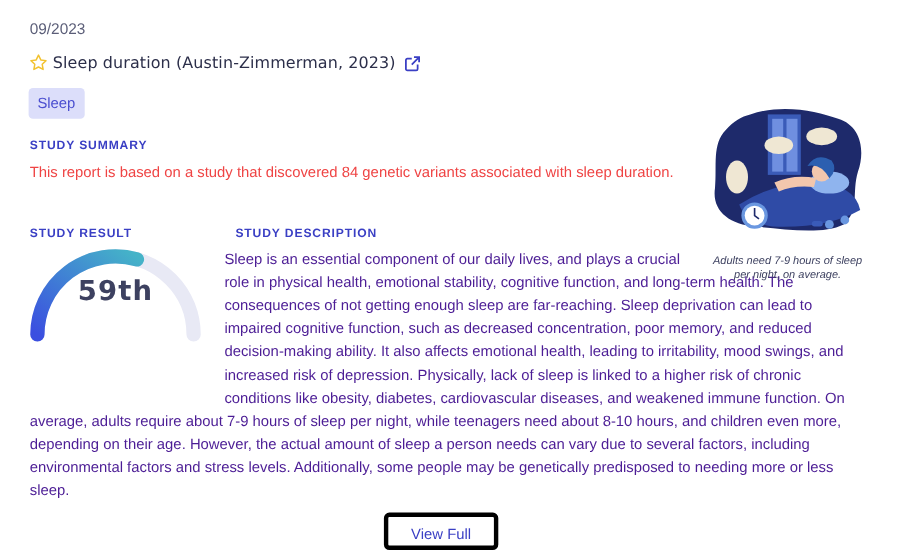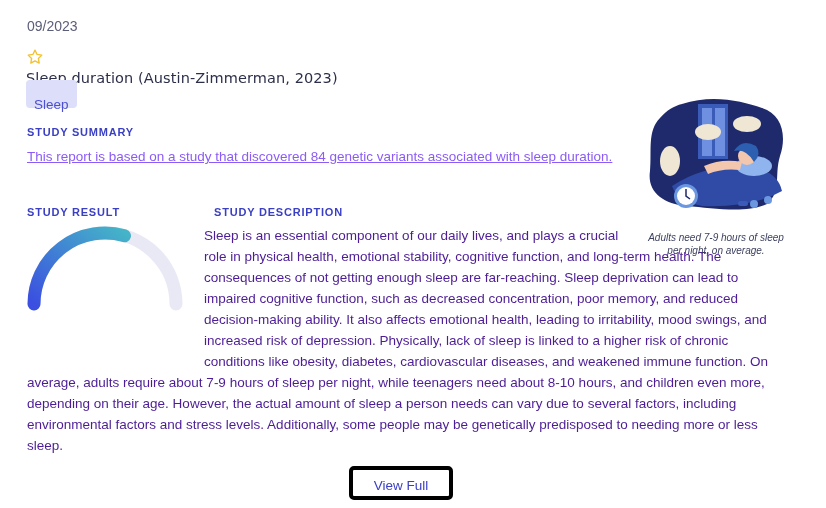--- a/index.html
+++ b/index.html
@@ -1,34 +1,34 @@
 <!DOCTYPE html>
 <html><head>
 <meta charset="utf-8">
 <style>
   * { box-sizing: border-box; margin: 0; padding: 0; }
   html, body { width: 826px; height: 508px; background: #ffffff; overflow: hidden; }
   body { font-family: "Liberation Sans", "DejaVu Sans", sans-serif; color: #4a4d6b; position: relative; }
 
   .date { position: absolute; left: 27px; top: 18px; font-size: 14px; color: #5b5e78; }
 
-  .title-row { position: absolute; left: 26px; top: 48px; display: flex; align-items: flex-start; gap: 4px; flex-direction: column; }
+  .title-row { position: absolute; left: 26px; top: 48px; display: flex; align-items: flex-end; gap: 4px; }
   .title-row .star { width: 18px; height: 18px; display: inline-block; }
   .title-row .title { font-family: "DejaVu Sans", sans-serif; font-size: 14.5px; color: #2c2f4a; letter-spacing: 0.1px; }
   .title-row .ext { width: 16px; height: 16px; display: inline-block; margin-left: 3px; margin-top: -6px; }
 
-  .tag { position: absolute; left: 26px; top: 80px; height: 28px; padding: 11px 8px; background: #dcdefa; border-radius: 4px;
+  .tag { position: absolute; left: 26px; top: 80px; height: 28px; padding: 0 8px; background: #dcdefa; border-radius: 4px;
          color: #4b4fd0; font-size: 13.5px; line-height: 28px; }
 
   .section-label { position: absolute; font-size: 11px; font-weight: bold; letter-spacing: 0.8px; color: #3a3fc4; text-align: center; }
   .lbl-summary { left: 27px; top: 126px; }
   .lbl-result { left: 27px; top: 206px; }
   .lbl-desc { left: 204px; top: 206px; margin-left: 10px; }
 
-  .summary { position: absolute; left: 27px; top: 146px; width: 590px; font-size: 13.5px; line-height: 21px; color: #8b5cf6; text-decoration: underline; }
+  .summary { position: absolute; left: 27px; top: 146px; width: 590px; font-size: 13.5px; line-height: 21px; color: #ef4444; }
 
   .gauge { position: absolute; left: 22px; top: 220px; width: 170px; height: 130px; }
   .gauge svg { position: absolute; left: 0; top: 0; }
   .gauge .num { position: absolute; left: 0; width: 166px; top: 30px; text-align: center; font-family: "DejaVu Sans", sans-serif;
                 font-size: 25px; font-weight: bold; color: #3d4160; letter-spacing: 1px; }
   .gauge .pct { position: absolute; left: 0; width: 166px; top: 63px; text-align: center; font-size: 11px; letter-spacing: 1px; color: #5a5d78; }
   .gauge .desc { position: absolute; left: 20px; width: 126px; top: 80px; text-align: center; font-size: 9.5px; line-height: 13px; color: #55587a; }
   .gauge .desc b { color: #3d4160; }
 
   .description { position: absolute; left: 27px; top: 225px; width: 760px; font-size: 13.5px; line-height: 21px; color: #4c1d95; }
@@ -80,20 +80,21 @@
   <svg width="170" height="100" viewBox="0 0 170 100">
     <defs>
       <linearGradient id="g" x1="0" y1="1" x2="1" y2="0">
         <stop offset="0" stop-color="#3b4fe0"></stop>
         <stop offset="1" stop-color="#45b3c8"></stop>
       </linearGradient>
     </defs>
     <path d="M 12 84 A 71 71 0 0 1 154 84" fill="none" stroke="#e8e9f5" stroke-width="13" stroke-linecap="round"></path>
     <path d="M 12 84 A 71 71 0 0 1 102.5 15.8" fill="none" stroke="url(#g)" stroke-width="13" stroke-linecap="round"></path>
   </svg>
+  <div class="num">59th</div>
 </div>
 
 <div class="illus">
   <svg width="150" height="125" viewBox="0 0 150 125">
     <path d="M40 8 C70 -2 100 5 120 12 C140 18 145 40 138 60 C132 80 140 95 125 108 C105 118 70 112 45 110 C20 108 5 95 8 75 C10 55 5 35 18 22 C25 14 32 10 40 8Z" fill="#1e2a6b"></path>
     <rect x="56" y="8" width="30" height="55" fill="#3a5bb8"></rect>
     <rect x="60" y="12" width="10" height="48" fill="#6f8fe0"></rect>
     <rect x="73" y="12" width="10" height="48" fill="#6f8fe0"></rect>
     <ellipse cx="66" cy="36" rx="13" ry="8" fill="#efe7d3"></ellipse>
     <ellipse cx="105" cy="28" rx="14" ry="8" fill="#efe7d3"></ellipse>

